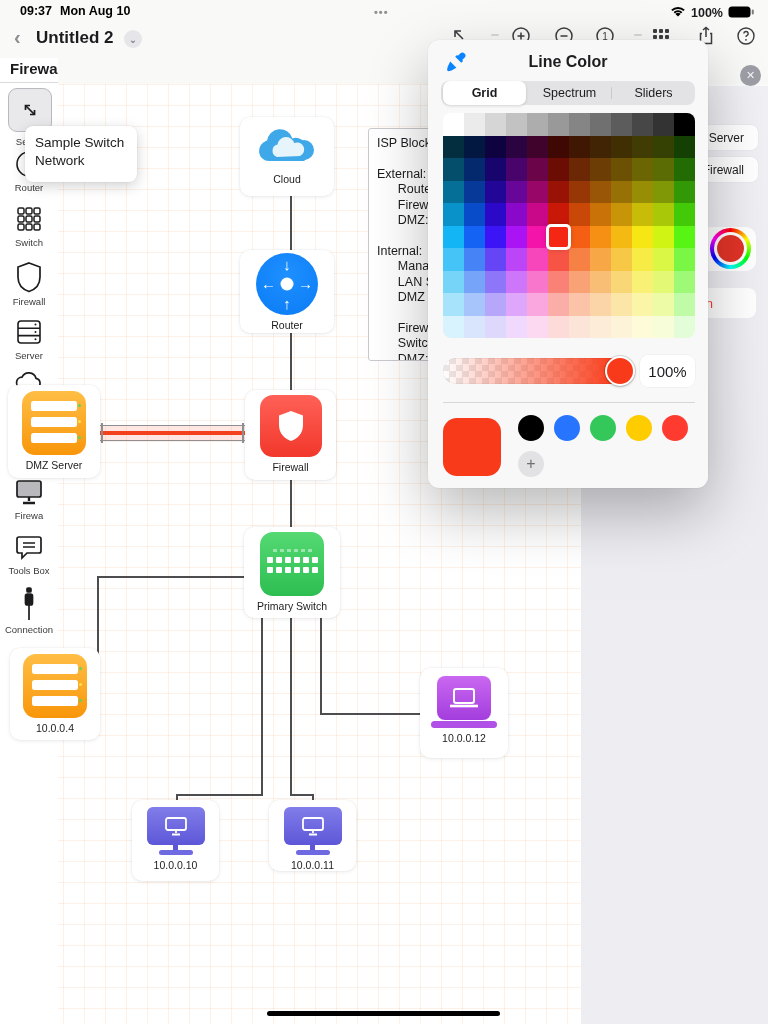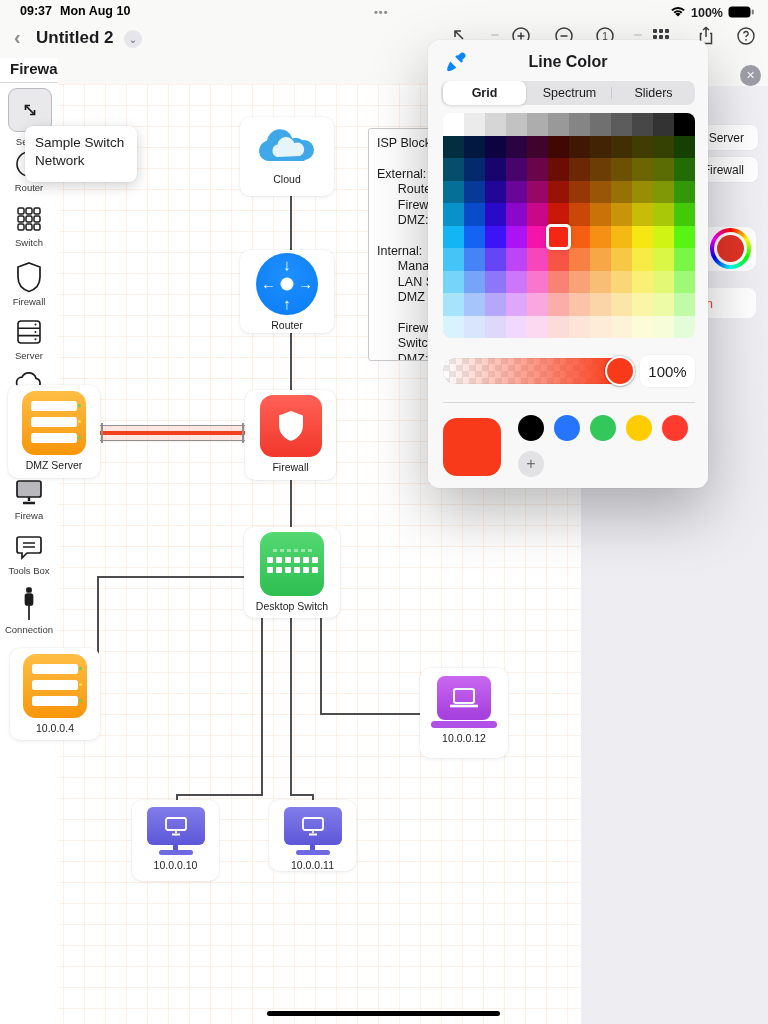--- a/index.html
+++ b/index.html
@@ -394,21 +394,21 @@
     </div>
     <div style="display:flex;gap:3px;justify-content:center">
       <span style="width:6px;height:6px;background:#fff;border-radius:1px"></span>
         <span style="width:6px;height:6px;background:#fff;border-radius:1px"></span>
         <span style="width:6px;height:6px;background:#fff;border-radius:1px"></span>
         <span style="width:6px;height:6px;background:#fff;border-radius:1px"></span>
         <span style="width:6px;height:6px;background:#fff;border-radius:1px"></span>
         <span style="width:6px;height:6px;background:#fff;border-radius:1px"></span>
     </div>
   </div>
-  <div class="nlabel">Desktop Switch</div>
+  <div class="nlabel">Primary Switch</div>
 </div>
 
 <div class="abs card" style="left:8px;top:385px;width:92px;height:93px;z-index:8">
   <div class="nicon" style="width:64px;height:64px;margin-top:6px;background:linear-gradient(180deg,#ffbe45,#f8960a)">
     <div class="srvbar" style="top:10px"></div>
       <span class="dotg" style="top:13px"></span>
     <div class="srvbar" style="top:26px"></div>
       <span class="doty" style="top:29px"></span>
     <div class="srvbar" style="top:42px"></div>
       <span class="dotg" style="top:45px"></span>

